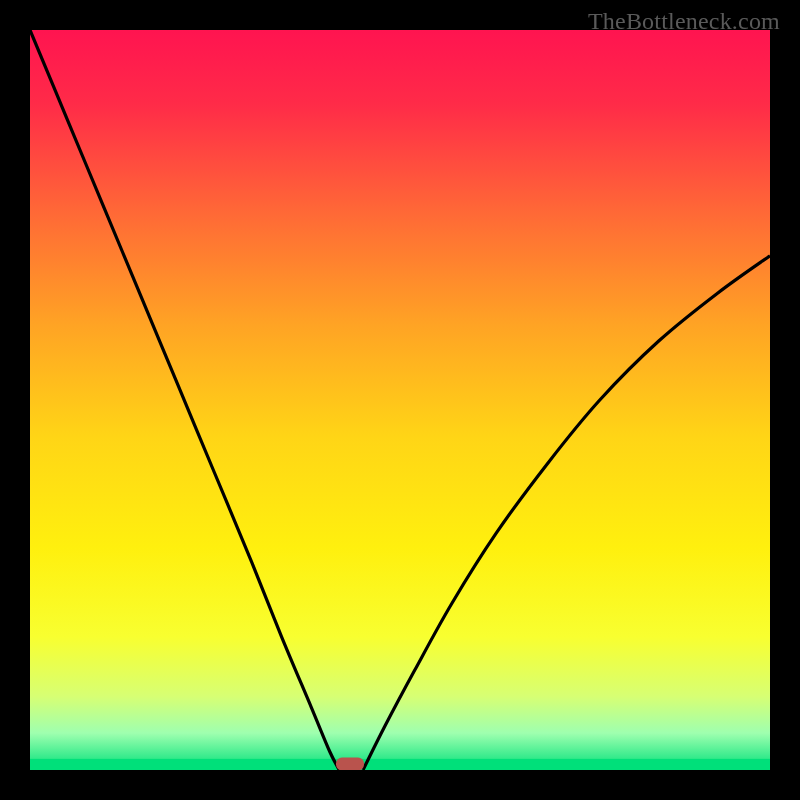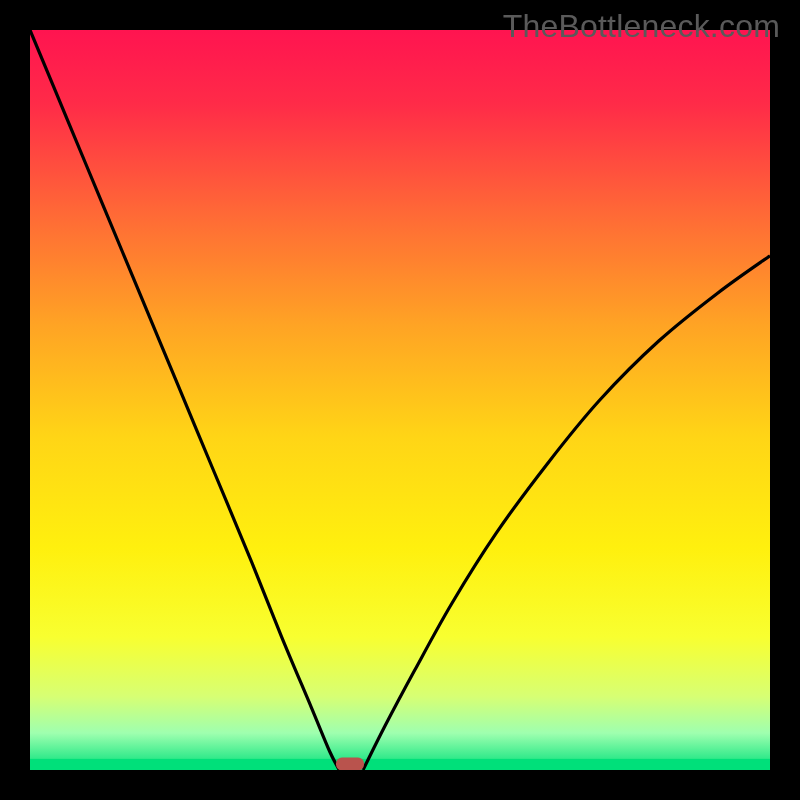--- a/index.html
+++ b/index.html
@@ -9,24 +9,25 @@
     background: #000;
     position: relative;
     overflow: hidden;
     font-family: Arial, sans-serif;
   }
   .watermark {
     position: absolute;
     top: 8px;
     right: 20px;
     color: #5a5a5a;
-    font-size: 32px;
+    font-size: 24px;
     font-weight: 500;
     z-index: 10;
     letter-spacing: 0.2px;
+    font-family: Liberation Serif, serif;
   }
   .plot-area {
     position: absolute;
     top: 30px;
     left: 30px;
     width: 740px;
     height: 740px;
     overflow: hidden;
   }
   .gradient-bg {

